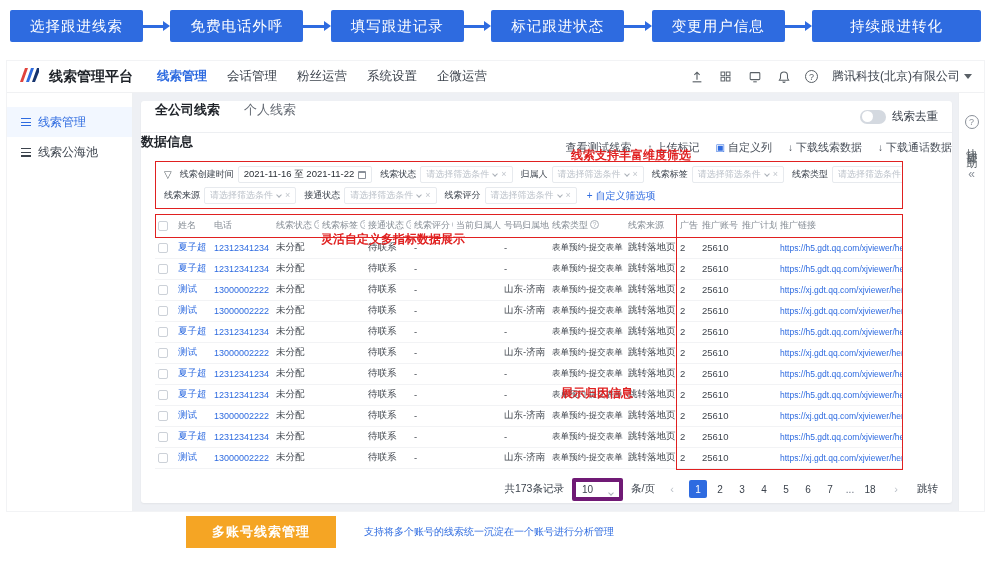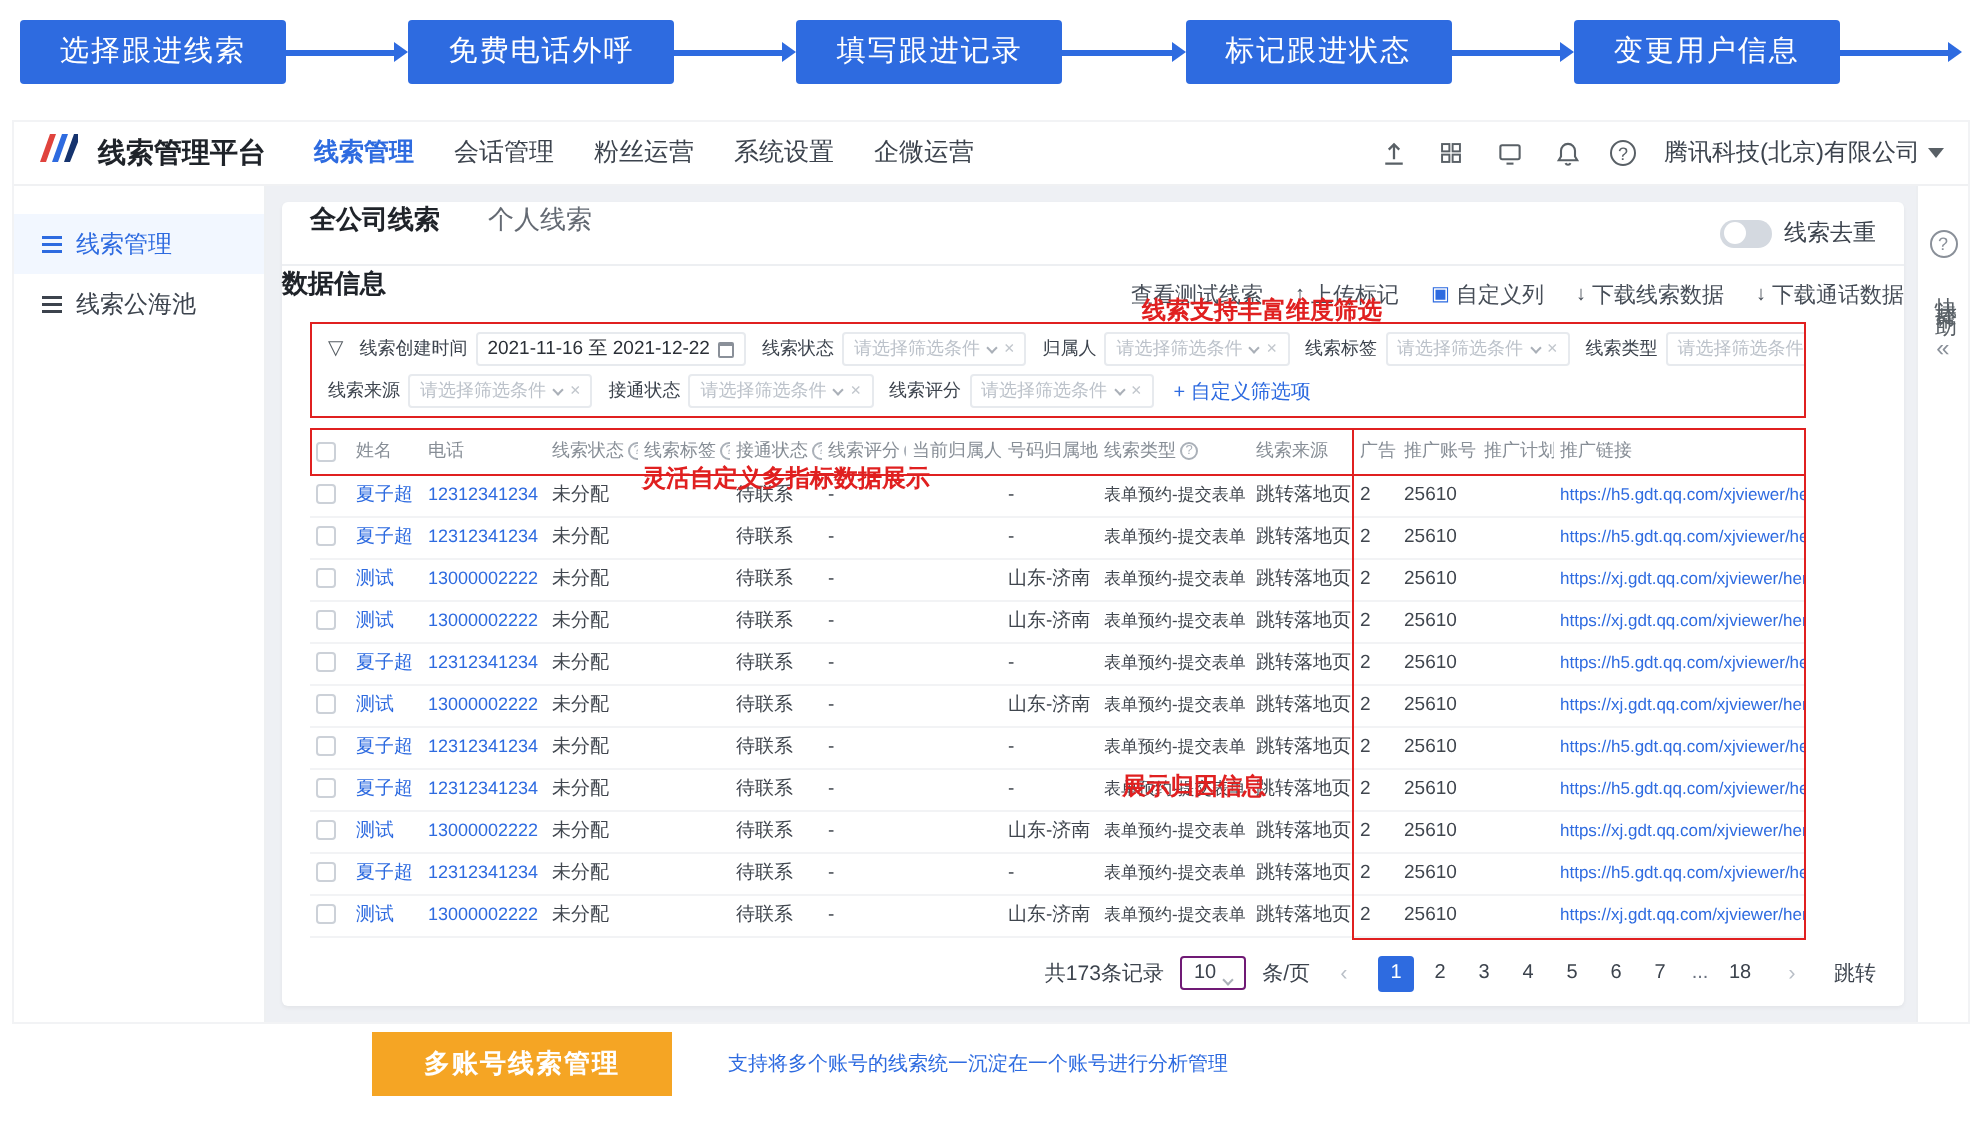--- a/index.html
+++ b/index.html
@@ -99,21 +99,21 @@
   .info{display:inline-flex;align-items:center;justify-content:center;width:9px;height:9px;border:1px solid #aab0b8;
     border-radius:50%;font-size:6.5px;color:#aab0b8;margin-left:2px;vertical-align:1px;cursor:pointer}
   .red-rect-header{position:absolute;left:0;top:-1px;width:748px;height:24px;border:1px solid var(--red);pointer-events:none;z-index:4}
   .red-rect-attr{position:absolute;left:521px;top:-1px;width:227px;height:256px;border:1px solid var(--red);pointer-events:none;z-index:4}
   .ann-columns{top:16px;left:166px}
   .ann-attr{top:170px;left:406px}
 
   
   .pagination{display:flex;align-items:center;justify-content:flex-end;gap:8px;padding:9px 14px 0 0;color:#3c434d}
   .pg-total{font-size:10.5px}
-  .size-select{display:flex;align-items:flex-end;gap:4px;border:1px solid #701a75;border-radius:2px;padding:2px 6px;font-size:10px;cursor:pointer}
+  .size-select{display:flex;align-items:flex-end;gap:16px;border:4px solid #701a75;border-radius:2px;padding:2px 6px;font-size:10px;cursor:pointer}
   .pg-per{font-size:10.5px}
   .pages{display:flex;gap:4px;align-items:center}
   .pg-btn{min-width:18px;height:18px;border-radius:2px;display:flex;align-items:center;justify-content:center;
     font-size:10px;color:#3c434d;cursor:pointer;padding:0 2px}
   .pg-btn.active{background:var(--primary);color:#fff}
   .pg-arrow{color:#b9bfc7;font-size:11px}
   .pg-dots{font-size:10px;color:#6b7280;min-width:14px;text-align:center}
   .jump{margin-left:4px;font-size:10.5px;cursor:pointer}
 
   
@@ -130,20 +130,21 @@
       <div class="flow-step">选择跟进线索</div>
       <div class="flow-arrow"></div>
       <div class="flow-step">免费电话外呼</div>
       <div class="flow-arrow"></div>
       <div class="flow-step">填写跟进记录</div>
       <div class="flow-arrow"></div>
       <div class="flow-step">标记跟进状态</div>
       <div class="flow-arrow"></div>
       <div class="flow-step">变更用户信息</div>
       <div class="flow-arrow"></div>
+      <div class="flow-step">持续跟进转化</div>
     </div>
 
   <div class="app">
     <div class="app-header">
       <span class="logo">
         <svg width="20" height="14" viewBox="0 0 20 14">
           <path d="M1 14 L6 0 L9 0 L4 14 Z" fill="#E0433D"></path>
           <path d="M7 14 L12 0 L15 0 L10 14 Z" fill="#2E6BE0"></path>
           <path d="M13 14 L18 0 L20 0 L20 4 L16 14 Z" fill="#15336E"></path>
         </svg>
@@ -247,21 +248,21 @@
           </div>
 
           <div class="ann ann-filter">线索支持丰富维度筛选</div>
 
           <div class="filterbox">
             <div class="f-row">
               <span class="funnel">▽</span>
               <span class="f-item">
                 <span class="f-label">线索创建时间</span>
                 <span class="f-select">
-                  <span class="f-val">2021-11-16 至 2021-12-22</span>
+                  <span class="f-val">2021-11-16 至 2021-11-22</span>
                   <span class="cal"></span>
                 </span>
               </span>
             <span class="f-item">
                   <span class="f-label">线索状态</span>
                   <span class="f-select">
                     <span class="f-ph">请选择筛选条件</span>
                     <span class="chev"></span>
                     <span class="fx">×</span>
                   </span>

